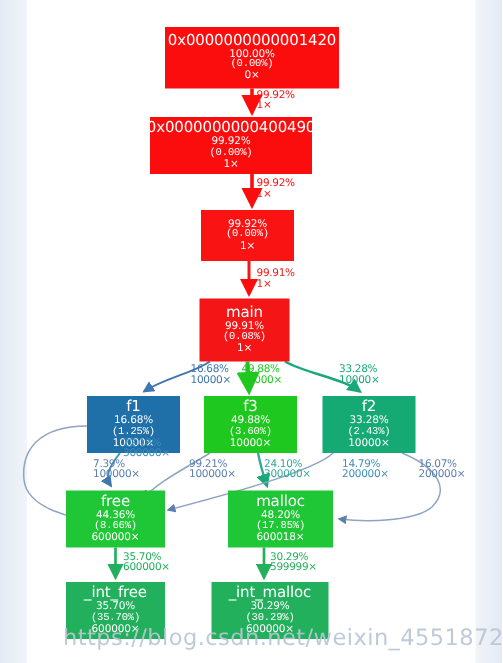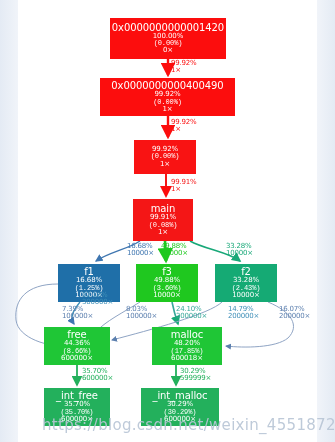--- a/index.html
+++ b/index.html
@@ -128,21 +128,21 @@
     <path d="M176,365 L176,385" stroke="#23b05c" stroke-width="1.8" fill="none" marker-end="url(#ar-gr2)"></path>
   </svg>
 
   <div class="node" style="left: 110px; top: 18px; width: 116px; height: 41px; background: rgb(252, 13, 13);">
     <span class="nm">0x0000000000001420</span>
     <span class="pct">100.00%</span>
     <span class="self">(0.00%)</span>
     <span class="cnt">0×</span>
   </div>
 
-  <div class="node" style="left: 100px; top: 78px; width: 135px; height: 38px; background: rgb(252, 13, 13);">
+  <div class="node" style="left: 100px; top: 78px; width: 108px; height: 38px; background: rgb(252, 13, 13);">
     <span class="nm">0x0000000000400490</span>
     <span class="pct">99.92%</span>
     <span class="self">(0.00%)</span>
     <span class="cnt">1×</span>
   </div>
 
   <div class="node" style="left: 134px; top: 140px; width: 62px; height: 34px; background: rgb(249, 19, 19);">
 
     <span class="pct">99.92%</span>
     <span class="self">(0.00%)</span>
@@ -231,21 +231,21 @@
   </div>
   <div class="edgelabel" style="left: 22px; top: 306px; color: rgb(91, 127, 174); margin-left: 40px;">
     <span>7.39%</span>
     <span class="l2">100000×</span>
   </div>
   <div class="edgelabel" style="left: 82px; top: 292px; color: rgb(63, 143, 184);">
     <span>22.18%</span>
     <span class="l2">300000×</span>
   </div>
   <div class="edgelabel" style="left: 126px; top: 306px; color: rgb(91, 127, 174);">
-    <span>8.03%</span>
+    <span>99.21%</span>
     <span class="l2">100000×</span>
   </div>
   <div class="edgelabel" style="left: 176px; top: 306px; color: rgb(54, 168, 154);">
     <span>24.10%</span>
     <span class="l2">300000×</span>
   </div>
   <div class="edgelabel" style="left: 228px; top: 306px; color: rgb(63, 143, 184);">
     <span>14.79%</span>
     <span class="l2">200000×</span>
   </div>

